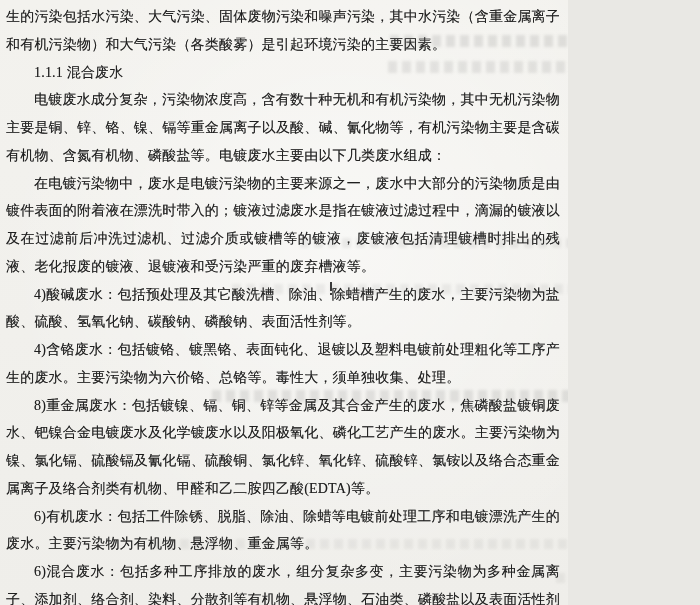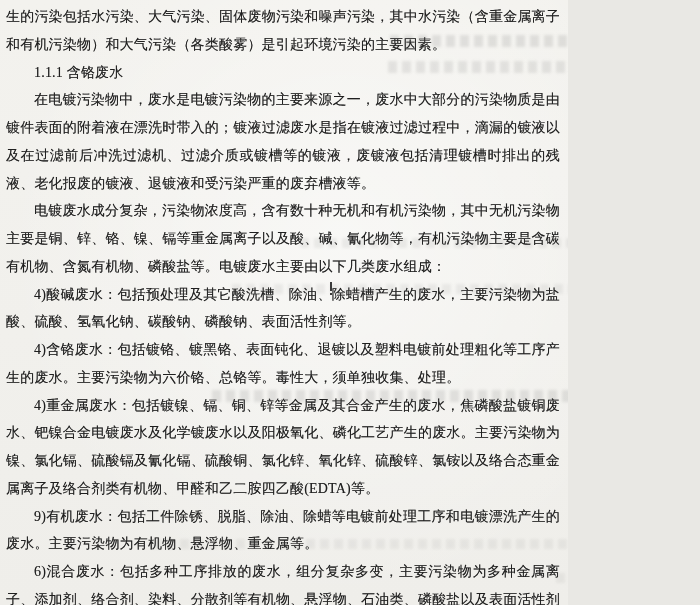--- a/index.html
+++ b/index.html
@@ -55,27 +55,27 @@
     width: 2px; height: 2px;
     background: #3a3a3a;
   }
 </style>
 </head>
 <body>
 
 <div class="page">
   <div class="doc">
     <p class="cont">生的污染包括水污染、大气污染、固体废物污染和噪声污染，其中水污染（含重金属离子和有机污染物）和大气污染（各类酸雾）是引起环境污染的主要因素。</p>
-    <p>1.1.1  含铬废水</p>
+    <p>1.1.1  混合废水</p>
+    <p>电镀废水成分复杂，污染物浓度高，含有数十种无机和有机污染物，其中无机污染物主要是铜、锌、铬、镍、镉等重金属离子以及酸、碱、氰化物等，有机污染物主要是含碳有机物、含氮有机物、磷酸盐等。电镀废水主要由以下几类废水组成：</p>
     <p>在电镀污染物中，废水是电镀污染物的主要来源之一，废水中大部分的污染物质是由镀件表面的附着液在漂洗时带入的；镀液过滤废水是指在镀液过滤过程中，滴漏的镀液以及在过滤前后冲洗过滤机、过滤介质或镀槽等的镀液，废镀液包括清理镀槽时排出的残液、老化报废的镀液、退镀液和受污染严重的废弃槽液等。</p>
-    <p>电镀废水成分复杂，污染物浓度高，含有数十种无机和有机污染物，其中无机污染物主要是铜、锌、铬、镍、镉等重金属离子以及酸、碱、氰化物等，有机污染物主要是含碳有机物、含氮有机物、磷酸盐等。电镀废水主要由以下几类废水组成：</p>
     <p>4)酸碱废水：包括预处理及其它酸洗槽、除油、除蜡槽产生的废水，主要污染物为盐酸、硫酸、氢氧化钠、碳酸钠、磷酸钠、表面活性剂等。</p>
     <p>4)含铬废水：包括镀铬、镀黑铬、表面钝化、退镀以及塑料电镀前处理粗化等工序产生的废水。主要污染物为六价铬、总铬等。毒性大，须单独收集、处理。</p>
-    <p>4)重金属废水：包括镀镍、镉、铜、锌等金属及其合金产生的废水，焦磷酸盐镀铜废水、钯镍合金电镀废水及化学镀废水以及阳极氧化、磷化工艺产生的废水。主要污染物为镍、氯化镉、硫酸镉及氰化镉、硫酸铜、氯化锌、氧化锌、硫酸锌、氯铵以及络合态重金属离子及络合剂类有机物、甲醛和乙二胺四乙酸(EDTA)等。</p>
-    <p>9)有机废水：包括工件除锈、脱脂、除油、除蜡等电镀前处理工序和电镀漂洗产生的废水。主要污染物为有机物、悬浮物、重金属等。</p>
+    <p>8)重金属废水：包括镀镍、镉、铜、锌等金属及其合金产生的废水，焦磷酸盐镀铜废水、钯镍合金电镀废水及化学镀废水以及阳极氧化、磷化工艺产生的废水。主要污染物为镍、氯化镉、硫酸镉及氰化镉、硫酸铜、氯化锌、氧化锌、硫酸锌、氯铵以及络合态重金属离子及络合剂类有机物、甲醛和乙二胺四乙酸(EDTA)等。</p>
+    <p>6)有机废水：包括工件除锈、脱脂、除油、除蜡等电镀前处理工序和电镀漂洗产生的废水。主要污染物为有机物、悬浮物、重金属等。</p>
     <p>6)混合废水：包括多种工序排放的废水，组分复杂多变，主要污染物为多种金属离子、添加剂、络合剂、染料、分散剂等有机物、悬浮物、石油类、磷酸盐以及表面活性剂等。</p>
   </div>
 
   <div class="ghost" style="left:390px; top:35px;  width:300px; opacity:0.17;"></div>
   <div class="ghost" style="left:388px; top:61px;  width:303px; opacity:0.15;"></div>
   <div class="ghost" style="left:300px; top:238px; width:385px; opacity:0.11; height:10px;"></div>
   <div class="ghost" style="left:232px; top:284px; width:420px; opacity:0.10; height:10px;"></div>
   <div class="ghost" style="left:212px; top:390px; width:475px; opacity:0.16;"></div>
   <div class="ghost" style="left:152px; top:539px; width:415px; opacity:0.09; height:10px;"></div>
   <div class="ghost" style="left:556px; top:573px; width:132px; opacity:0.09; height:10px;"></div>

